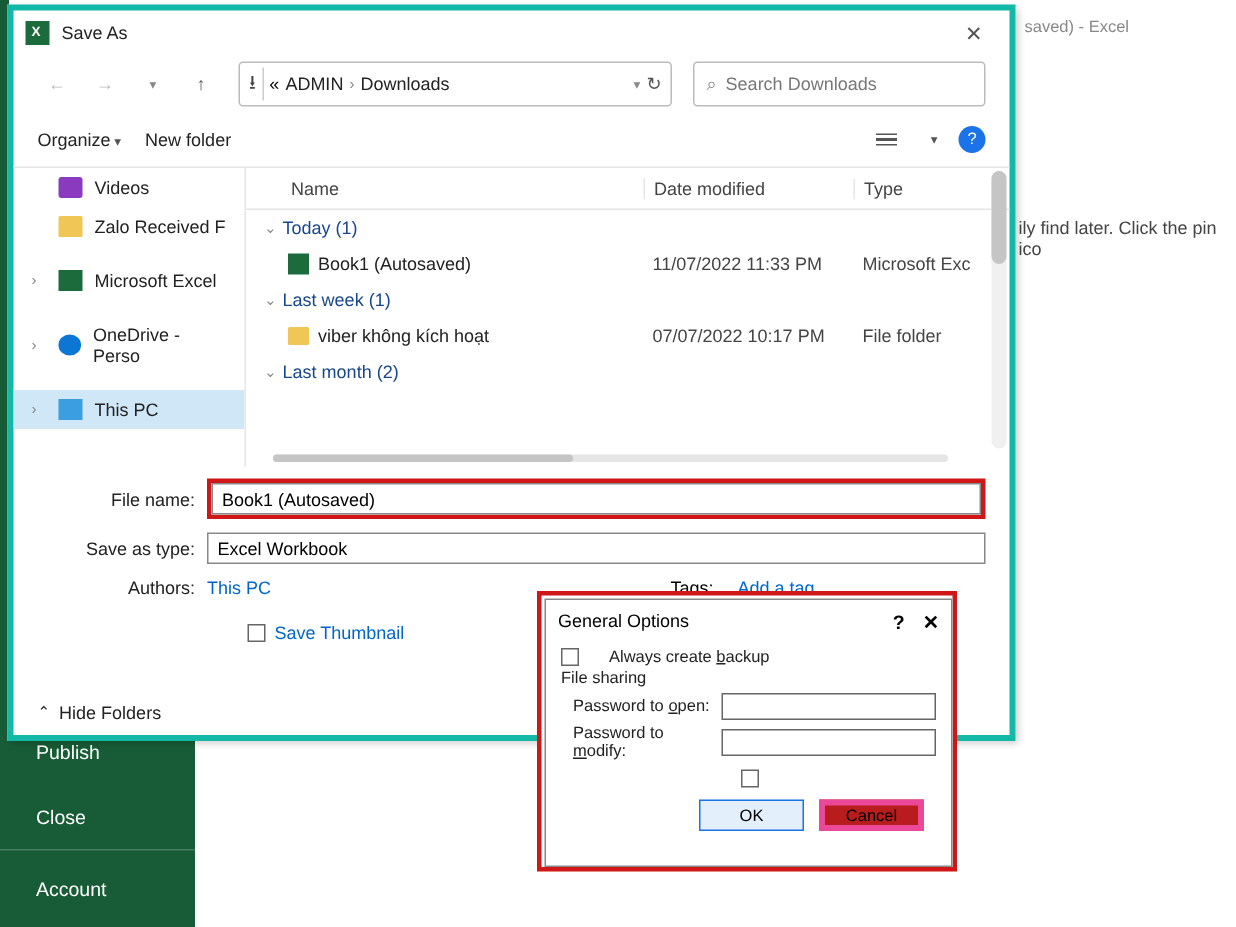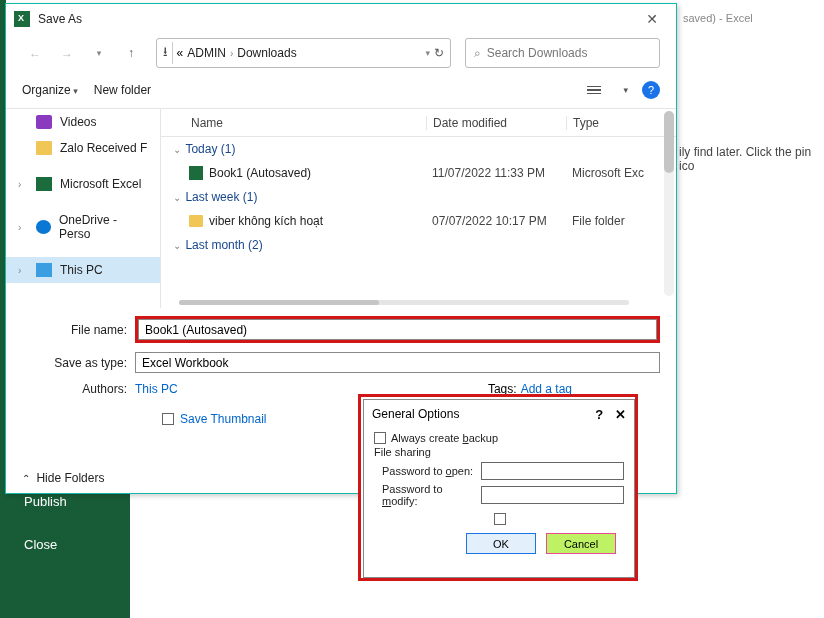--- a/index.html
+++ b/index.html
@@ -7,21 +7,21 @@
 
 
 .excel-bg { position: absolute; top: 0; left: 0; width: 824px; height: 618px; background: #fff; }
 .excel-title { position: absolute; top: 12px; left: 683px; font-size: 11px; color: #888; }
 .excel-hint { position: absolute; top: 145px; left: 679px; font-size: 12px; color: #444; }
 .excel-left-nav { position: absolute; left: 0; top: 480px; width: 130px; height: 138px; background: #185c37; color: #fff; }
 .excel-nav-item { padding: 14px 24px; font-size: 13px; color: #fff; }
 .excel-left-stripe { position: absolute; left: 0; top: 0; width: 6px; height: 618px; background: #185c37; }
 
 
-.dialog { position: absolute; left: 5px; top: 3px; width: 672px; height: 491px; background: #fff; border: 1px solid #14b8a6; box-shadow: 2px 2px 5px rgba(0,0,0,0.2); }
+.dialog { position: absolute; left: 5px; top: 3px; width: 672px; height: 491px; background: #fff; border: 4px solid #14b8a6; box-shadow: 2px 2px 5px rgba(0,0,0,0.2); }
 .titlebar { height: 30px; display: flex; align-items: center; padding: 0 8px; }
 .titlebar-icon { width: 16px; height: 16px; background: #1c6b3c; margin-right: 8px; position: relative; }
 .titlebar-icon::after { content: 'X'; color: #fff; font-size: 9px; font-weight: bold; position: absolute; top: 2px; left: 4px; }
 .titlebar-text { font-size: 12px; color: #222; }
 .titlebar-close { margin-left: auto; font-size: 14px; color: #555; padding: 2px 10px; cursor: pointer; }
 
 .navbar { height: 38px; display: flex; align-items: center; padding: 4px 16px; gap: 6px; }
 .nav-btn { width: 26px; height: 26px; display: flex; align-items: center; justify-content: center; color: #555; cursor: pointer; font-size: 12px; }
 .nav-btn.disabled { color: #bbb; }
 .breadcrumb { flex: 1; height: 30px; border: 1px solid #bbb; border-radius: 3px; display: flex; align-items: center; padding: 0 6px; gap: 4px; font-size: 12px; margin-left: 6px; }
@@ -82,43 +82,44 @@
 .footer { position: absolute; bottom: 8px; left: 16px; display: flex; align-items: center; gap: 6px; font-size: 12px; color: #222; cursor: pointer; }
 
 
 .go-border { position: absolute; left: 358px; top: 394px; width: 280px; height: 187px; border: 3px solid #d01616; background: #fff; }
 .go-dialog { position: absolute; left: 2px; top: 2px; width: 272px; height: 179px; background: #fff; border: 1px solid #888; }
 .go-title { height: 28px; display: flex; align-items: center; padding: 0 8px; font-size: 12px; color: #000000; }
 .go-title-right { margin-left: auto; display: flex; gap: 12px; align-items: center; }
 .go-help { font-weight: bold; cursor: pointer; font-size: 13px; }
 .go-close { font-size: 13px; cursor: pointer; font-weight: bold; }
 .go-body { padding: 4px 10px; font-size: 11px; color: #222; }
-.go-row { display: flex; align-items: center; margin-bottom: 2px; gap: 5px; }
+.go-row { display: flex; align-items: center; margin-bottom: 2px; gap: 20px; }
 .go-row label { font-size: 11px; }
 .go-section { margin: 2px 0 4px 0; font-size: 11px; }
 .go-field-row { display: flex; align-items: center; margin: 3px 0 3px 8px; }
 .go-field-label { width: 105px; font-size: 11px; }
 .go-input { width: 143px; height: 18px; border: 1px solid #666; }
 .go-ro-row { margin: 6px 0 4px 0; display: flex; align-items: center; gap: 5px; padding-left: 120px; font-size: 11px; }
 .go-btns { display: flex; gap: 10px; justify-content: flex-end; padding: 4px 8px 0 0; }
-.go-btn { width: 70px; height: 21px; border: 1px solid #ec4899; font-size: 11px; background: #bef264; }
+.go-btn { width: 70px; height: 21px; border: 4px solid #ec4899; font-size: 11px; background: #b91c1c; }
 .go-btn.primary { background: #e3f0fb; border: 1px solid #1a73e8; }
 
 select.form-input { appearance: none; background: #fff; }
 </style>
 </head>
 <body>
 
 <div class="excel-bg">
   <div class="excel-left-stripe"></div>
   <div class="excel-title">saved)  -  Excel</div>
   <div class="excel-hint">ily find later. Click the pin ico</div>
   <div class="excel-left-nav">
     <div class="excel-nav-item">Publish</div>
     <div class="excel-nav-item">Close</div>
+    <div class="excel-nav-item" style="border-top:1px solid rgba(255,255,255,0.2);padding-top:18px">Account</div>
   </div>
 </div>
 
 <div class="dialog">
   <div class="titlebar">
     <div class="titlebar-icon"></div>
     <div class="titlebar-text">Save As</div>
     <div class="titlebar-close">✕</div>
   </div>
 
@@ -242,21 +243,21 @@
     </div>
     <div class="form-row">
       <div class="form-label">Save as type:</div>
       <select class="form-input">
         <option>Excel Workbook</option>
       </select>
     </div>
     <div class="form-row" style="margin-bottom:2px">
       <div class="authors-label">Authors:</div>
       <span class="authors-val">This PC</span>
-      <span style="margin-left:auto;margin-right:88px;display:flex;gap:4px">
+      <span style="margin-left:auto;margin-right:114px;display:flex;gap:16px">
         <span>Tags:</span>
         <span class="authors-val">Add a tag</span>
       </span>
     </div>
     <div class="thumb-row">
       <span class="chk"></span>
       <span>Save Thumbnail</span>
     </div>
   </div>
 

